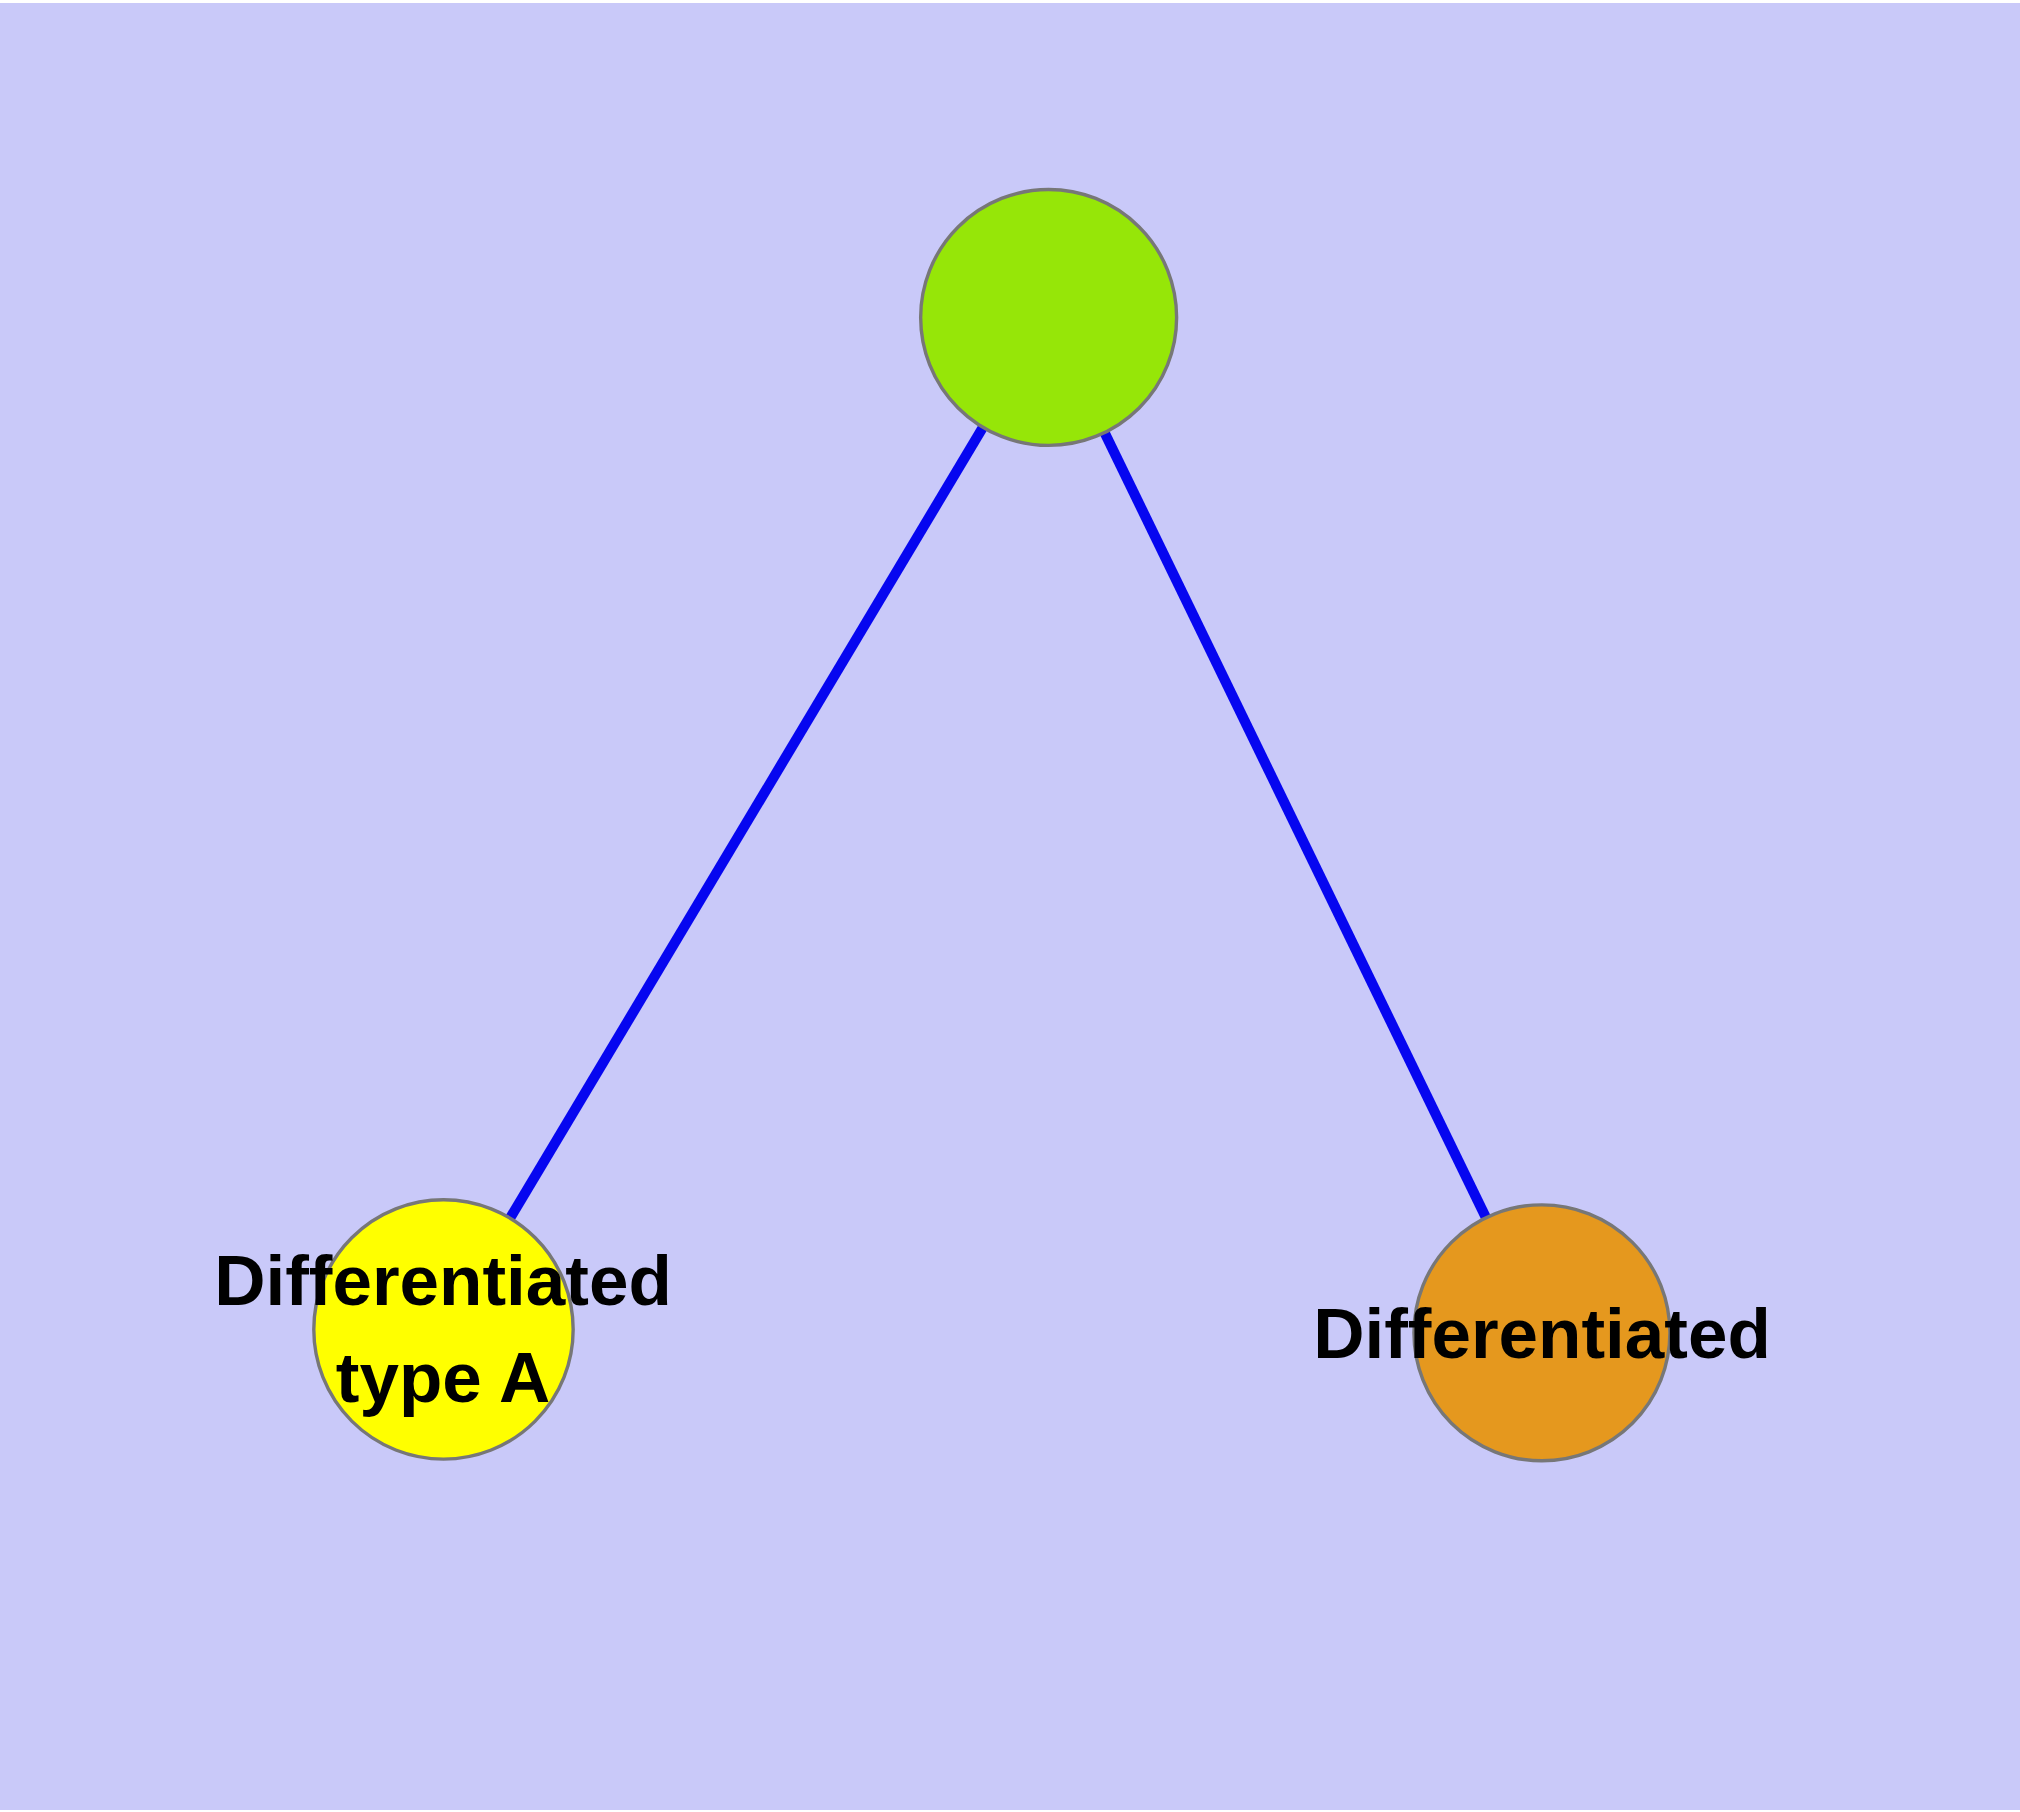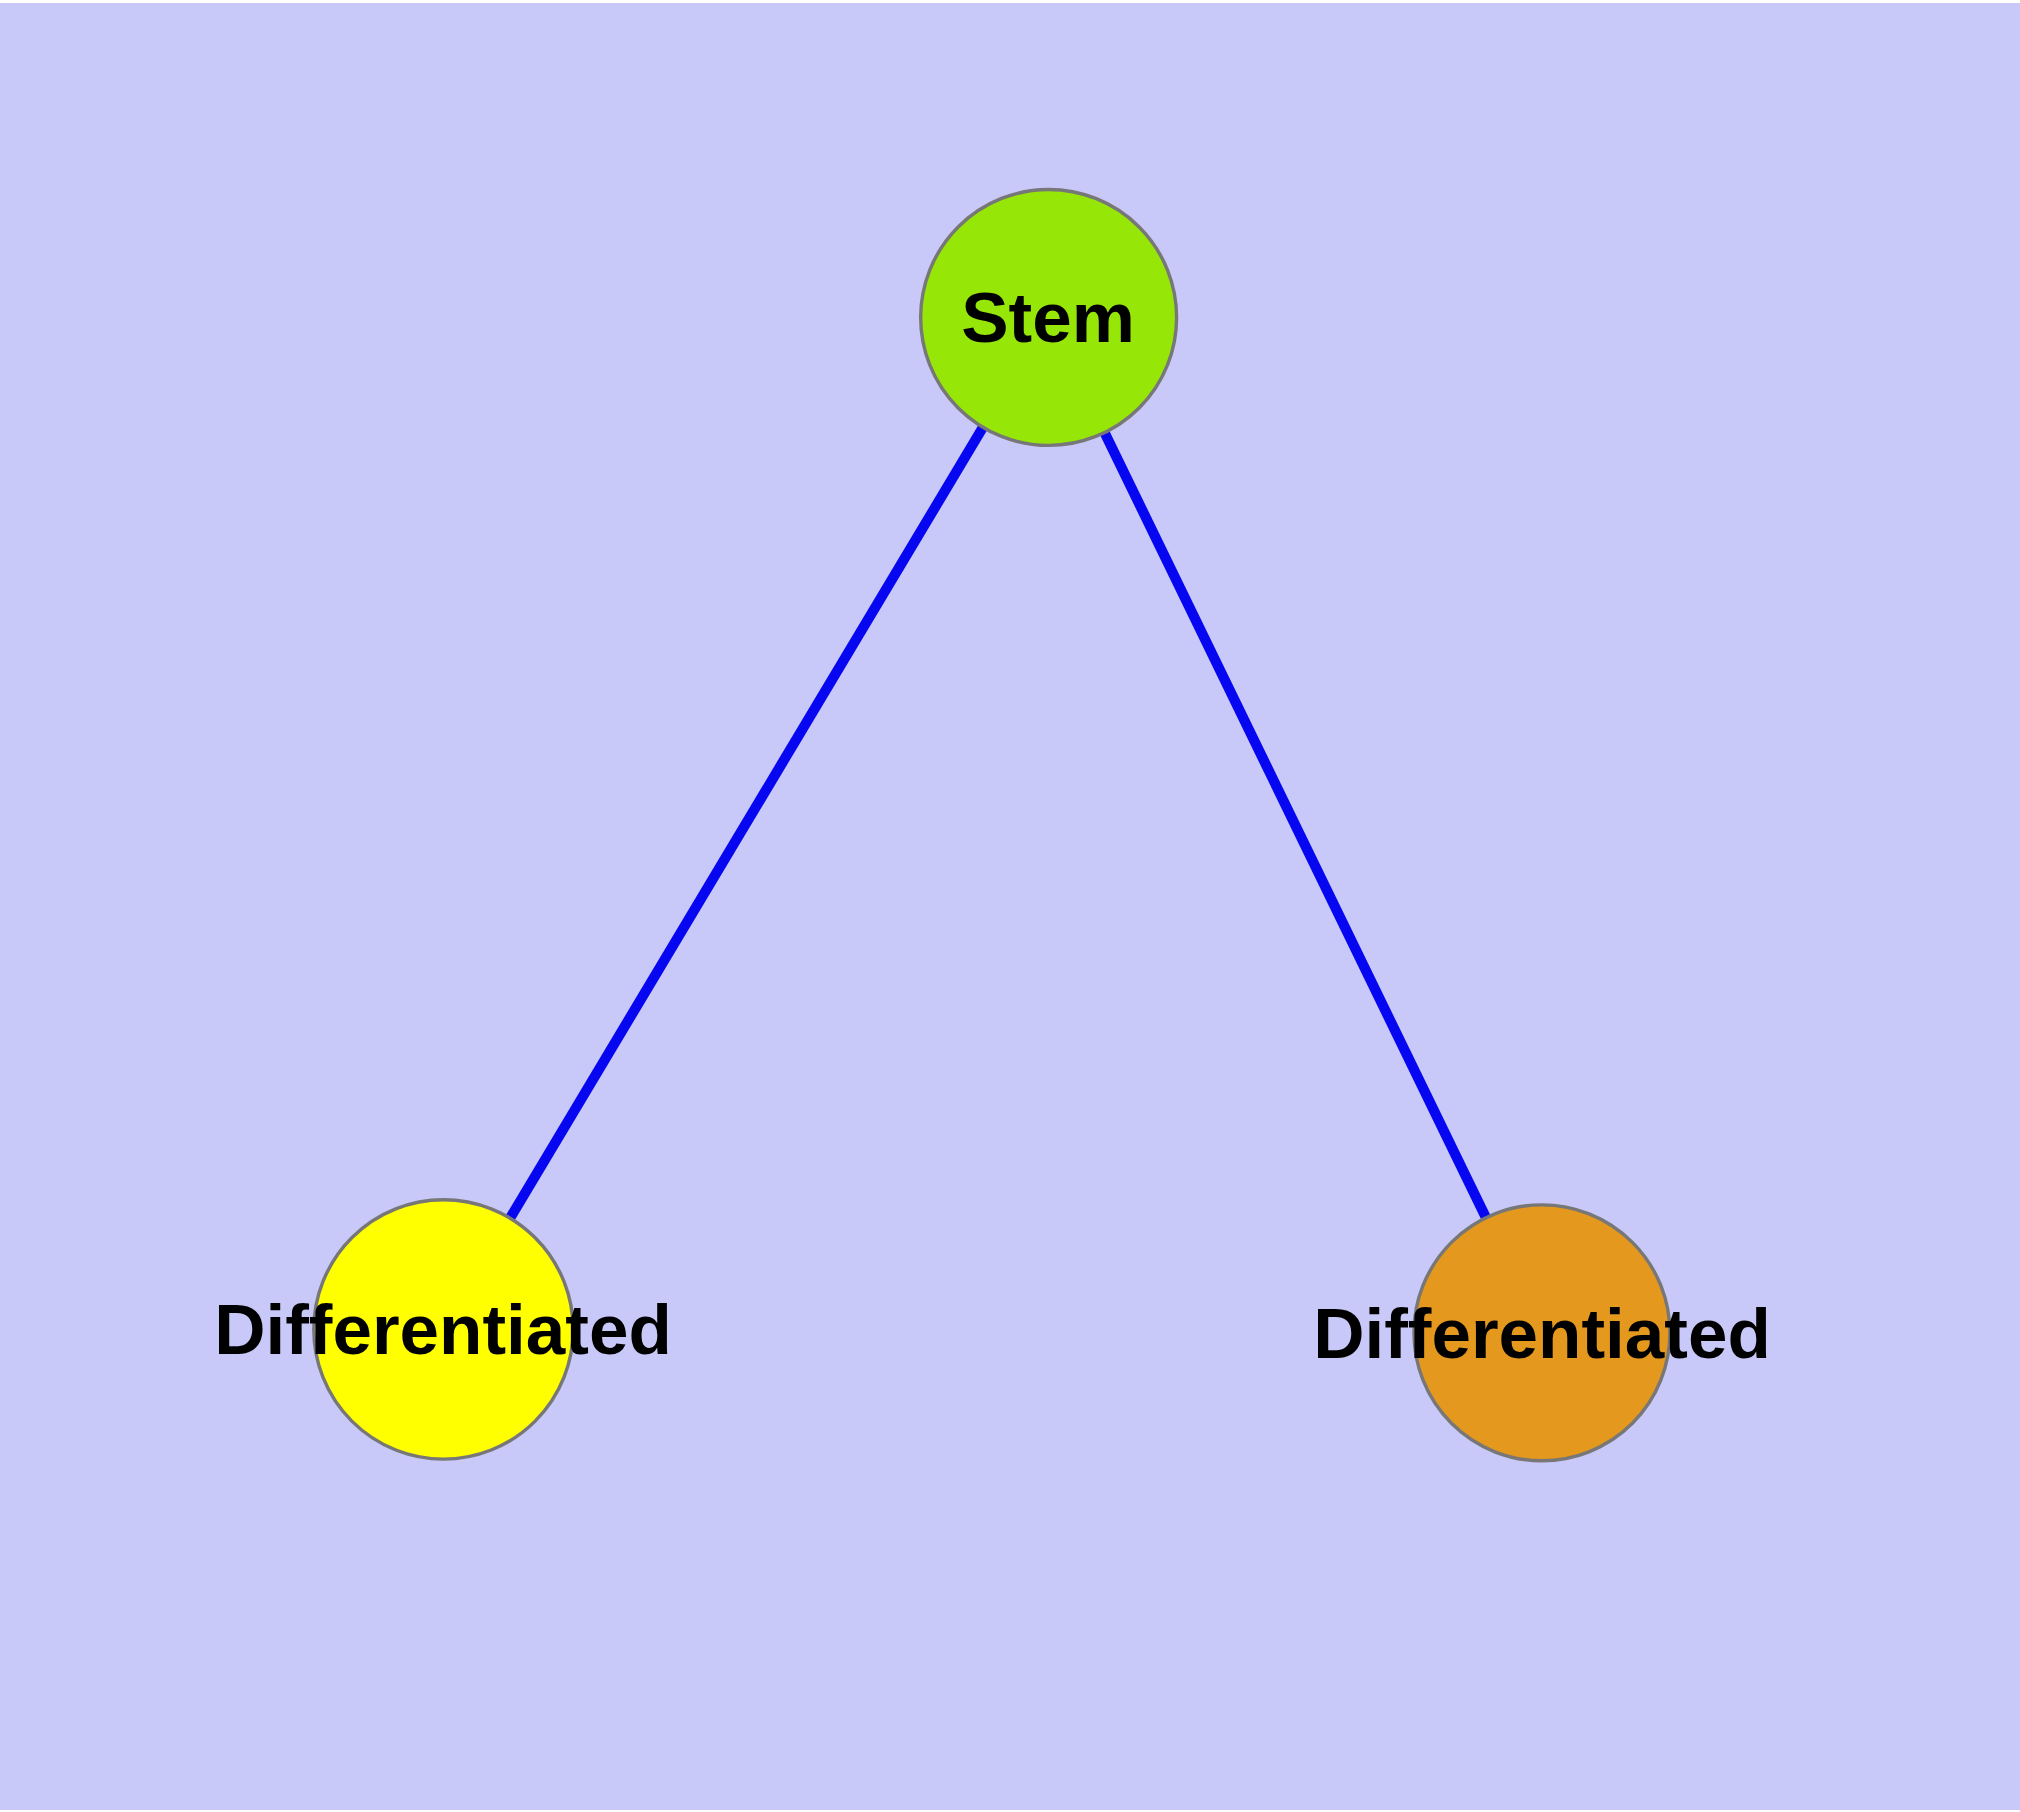--- a/index.html
+++ b/index.html
@@ -47,26 +47,24 @@
   <svg class="graph-svg" viewBox="0 0 2384 2132" xmlns="http://www.w3.org/2000/svg">
 
     <line x1="1237" y1="371" x2="523" y2="1565" stroke-width="12" stroke-linecap="butt" stroke="#0606F0"></line>
     <line x1="1237" y1="371" x2="1819" y2="1569" stroke-width="12" stroke-linecap="butt" stroke="#0606F0"></line>
 
     <circle cx="1237" cy="371" r="151" stroke-width="4" fill="#96E608" stroke="#777777"></circle>
     <circle cx="523" cy="1565" r="153" stroke-width="4" fill="#FFFF00" stroke="#777777"></circle>
     <circle cx="1819" cy="1569" r="151" stroke-width="4" fill="#E5981E" stroke="#777777"></circle>
   </svg>
 
-  <div class="node-label" style="left: 1048px; top: 314px; color: rgb(0, 0, 0);">
-    <div>Stem</div>
-  </div>
 
   <div class="node-label" style="left: 443px; top: 1326px; color: rgb(0, 0, 0);">
     <div>Differentiated</div>
+    <div>type A</div>
   </div>
 
   <div class="node-label" style="left: 1542px; top: 1330px; color: rgb(0, 0, 0);">
     <div>Differentiated</div>
   </div>
 
 </div>
 
 <div class="frame-strip-bottom" style="position: absolute; left: 0px; right: 0px; bottom: 0px; height: 2.5px; background: rgb(255, 255, 255);"></div>
 

